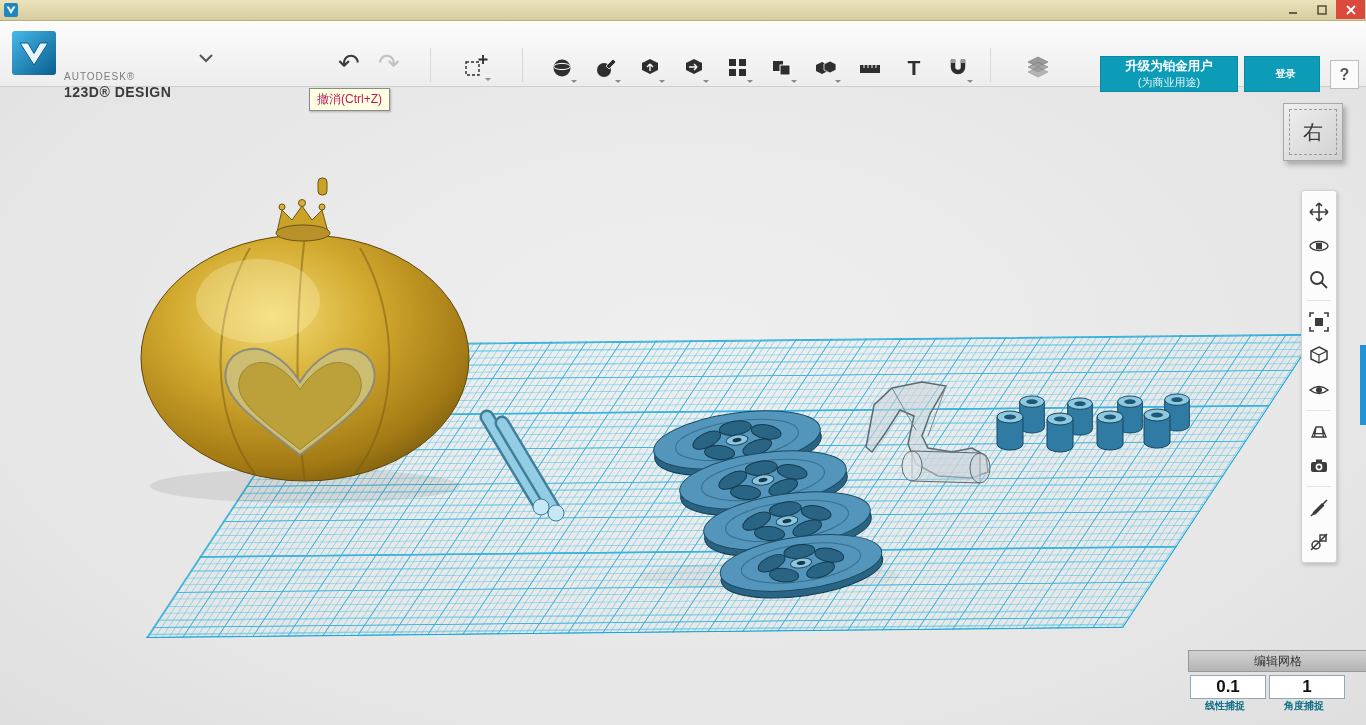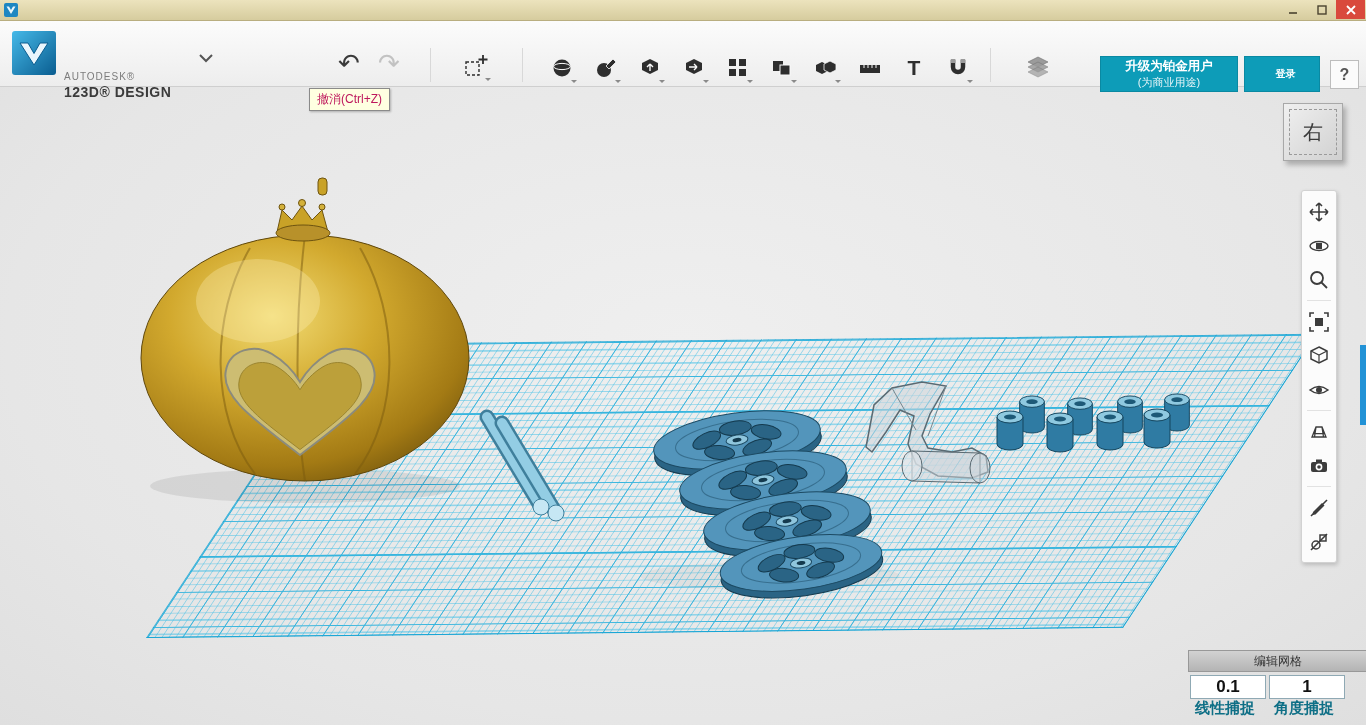--- a/index.html
+++ b/index.html
@@ -64,21 +64,21 @@
   .rsep{width:24px;height:1px;background:#e2e2e2;margin:2px 0;}
   .scrolltab{position:absolute;right:0;top:259px;width:6px;height:80px;background:#2292d6;}
 
   
   .eg-header{position:absolute;left:1188px;top:564px;width:178px;height:20px;
     background:linear-gradient(#d2d2d2,#b4b4b4);border:1px solid #989898;
     display:flex;align-items:center;justify-content:center;font-size:12px;color:#333;cursor:pointer;}
   .eg-input{position:absolute;top:589px;width:70px;height:20px;border:1px solid #8fa9b4;
     background:#fff;text-align:center;font-size:17px;font-weight:bold;color:#111;
     font-family:"Liberation Sans",sans-serif;}
-  .eg-label{position:absolute;top:613px;width:72px;text-align:center;font-size:15px;
+  .eg-label{position:absolute;top:613px;width:72px;text-align:center;font-size:10px;
     color:#0e6f86;font-weight:bold;font-family:Liberation Serif, serif;}
 </style>
 </head>
 <body>
 
 <div class="titlebar">
   <span class="applogo">
     <svg width="14" height="14">
         <rect width="14" height="14" rx="2" fill="#1e87c2"></rect>
         <path d="M2.5 3.5 L7 11 L11.5 3.5 L9 3.5 L7 7 L5 3.5 Z" fill="#eaf6fc"></path>

